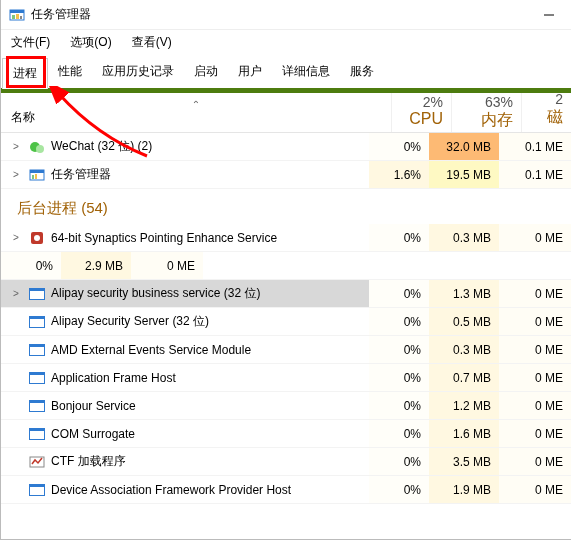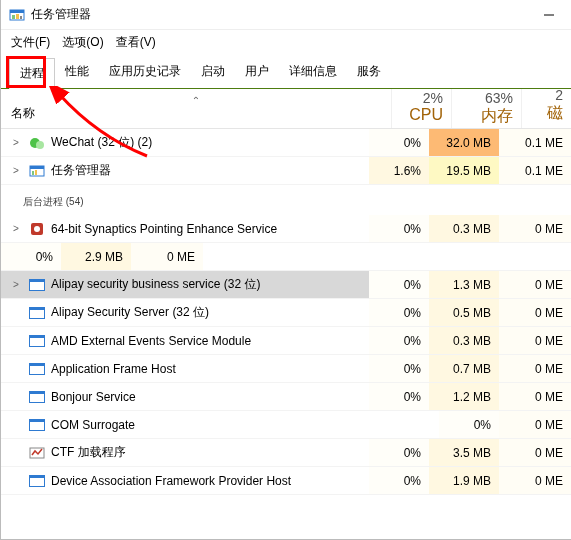--- a/index.html
+++ b/index.html
@@ -32,27 +32,27 @@
   }
   .title-text { font-size: 12px; }
   .win-controls {
     position: absolute; right: 0; top: 0;
     display: flex; height: 30px;
   }
   .win-btn {
     width: 45px; display: flex; align-items: center; justify-content: center;
   }
   .menubar {
-    display: flex; gap: 12px; padding: 4px 18px 6px 10px;
+    display: flex; gap: 20px; padding: 4px 18px 6px 10px;
     font-size: 12px;
   }
   .menubar span { cursor: default; }
   .tabs {
-    display: flex; gap: 0; padding: 0 8px;
-    border-bottom: 1px solid #4d7c0f;
+    display: flex; gap: 0; padding: 0 1px;
+    border-bottom: 5px solid #4d7c0f;
     position: relative;
   }
   .tab {
     padding: 6px 10px 6px 10px;
     font-size: 12px;
     cursor: default;
   }
   .tab.active {
     border: 1px solid #ccc;
     border-bottom: 1px solid #fff;
@@ -129,23 +129,23 @@
   }
   .row .cell-wide { width: 70px; }
   .row .cell-narrow { width: 72px; }
   .heat-low { background: #fff8e1; }
   .heat-med { background: #fef9c3; }
   .heat-hi  { background: #fdba74; }
   .heat-vlow{ background: #fffdf5; }
   .heat-none{ background: #fffef9; }
   .row.selected .row-name { background: #d8d8d8; }
   .group-title {
-    color: #404040;
-    font-size: 10px;
-    padding: 10px 12px 6px 22px;
+    color: #a16207;
+    font-size: 15px;
+    padding: 10px 12px 6px 16px;
   }
   .icon {
     width: 16px; height: 16px; display: inline-flex;
     align-items: center; justify-content: center;
     font-size: 11px;
   }
   .icon-frame {
     width: 16px; height: 12px;
     border: 1px solid #2e7ad1;
     border-top: 3px solid #2e7ad1;
@@ -347,20 +347,21 @@
       </div>
       <div class="row">
         <div class="row-name">
           <span class="arrow"></span>
           <span class="icon">
             <span class="icon-frame"></span>
           </span>
           <span>COM Surrogate</span>
         </div>
         <div class="cell heat-none">0%</div>
+        <div class="cell cell-wide heat-low">1.6 MB</div>
         <div class="cell cell-narrow heat-vlow">0 ME</div>
       </div>
       <div class="row">
         <div class="row-name">
           <span class="arrow"></span>
           <span class="icon">
             <svg width="16" height="16">
               <rect x="1" y="3" width="14" height="10" fill="#fff" stroke="#888"></rect>
               <path d="M3 10 L6 6 L9 9 L13 4" stroke="#c0392b" fill="none" stroke-width="1.5"></path>
             </svg>

